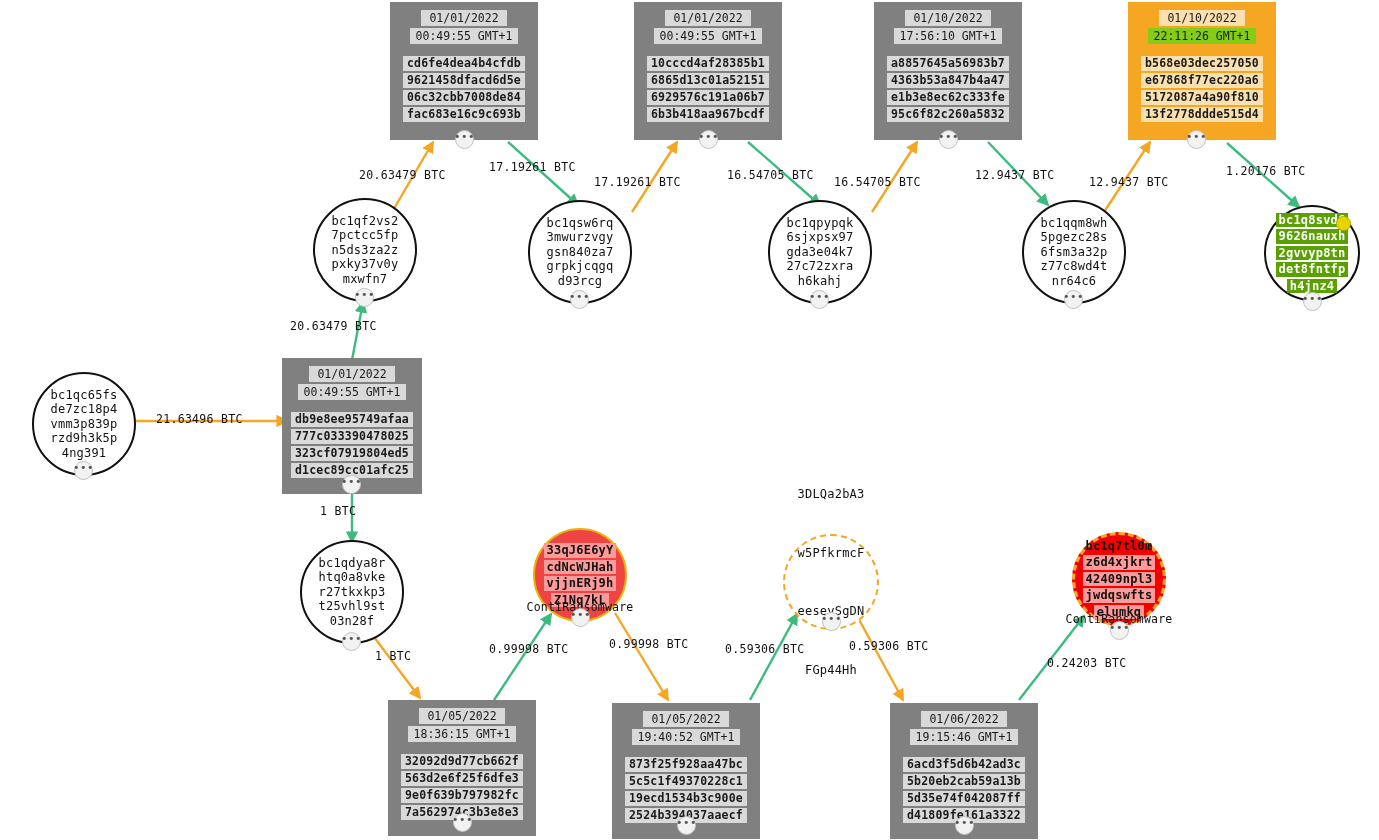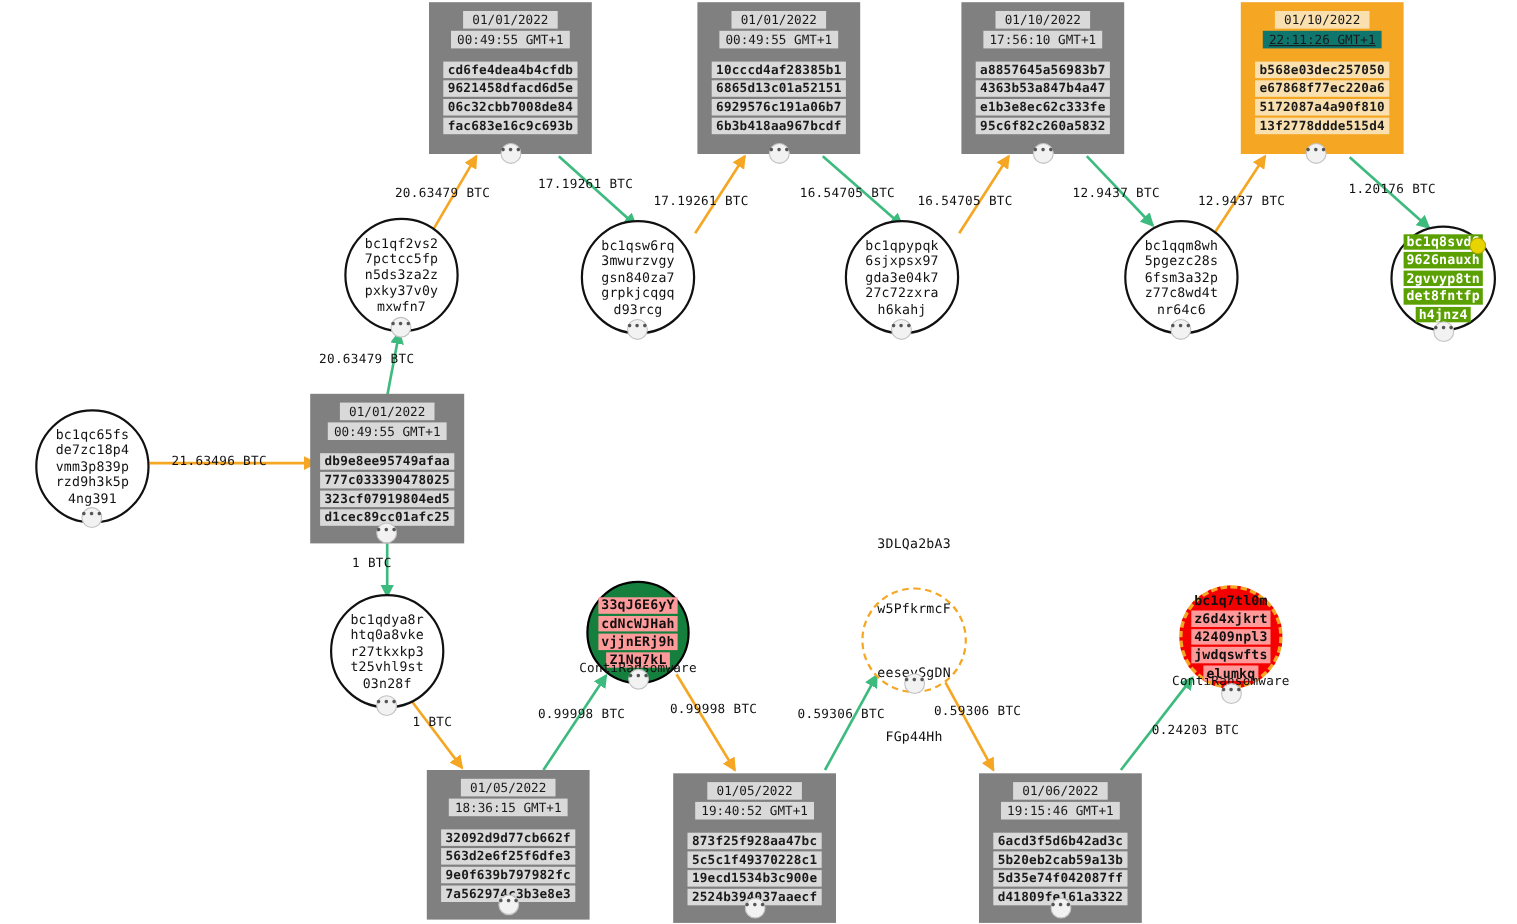--- a/index.html
+++ b/index.html
@@ -57,21 +57,21 @@
   }
   .tx-node.orange .tx-date { background: #fae0ae; }
   .tx-time {
     background: #d9d9d9;
     color: #1a1a1a;
     font-size: 11.5px;
     line-height: 14px;
     padding: 1px 6px;
     white-space: nowrap;
   }
-  .tx-node.orange .tx-time { background: #0f766e; text-decoration: underline; }
+  .tx-node.orange .tx-time { background: #84cc16; }
   .tx-hash-wrap {
     margin-top: 12px;
     display: flex;
     flex-direction: column;
     gap: 2px;
     width: 100%;
     align-items: center;
   }
   .tx-hash {
     background: #d9d9d9;
@@ -111,22 +111,22 @@
   }
   .addr-node.green .addr-line {
     background: #5aa000;
     color: #ffffff;
     padding: 0px 3px;
     margin: 1px 0;
     font-weight: bold;
   }
   
   .addr-node.red {
-    background: #15803d;
-    border: 2px solid #000000;
+    background: #ef4444;
+    border: 2px solid #eab308;
     text-align: center;
   }
   .addr-node.red .addr-line {
     background: #ff9a9a;
     color: #111111;
     padding: 0px 3px;
     margin: 1px 0;
     font-weight: bold;
   }
   

